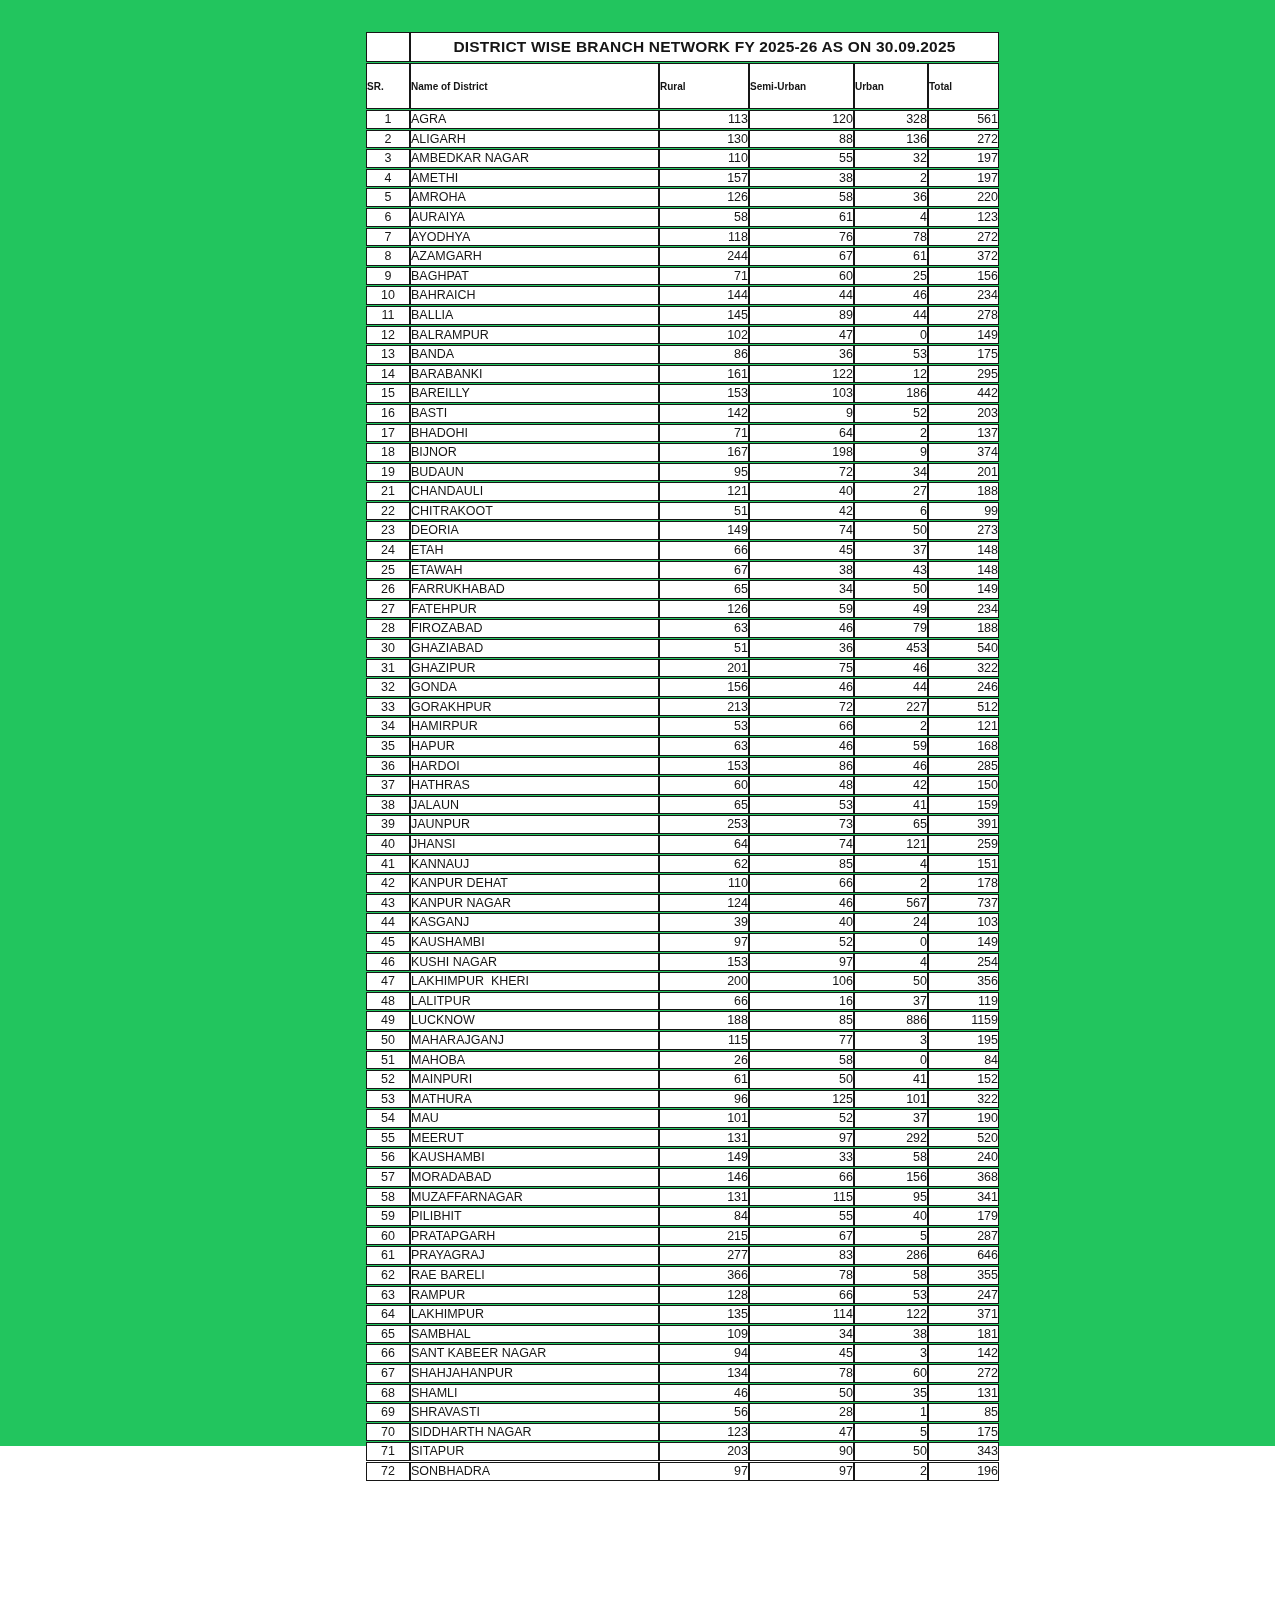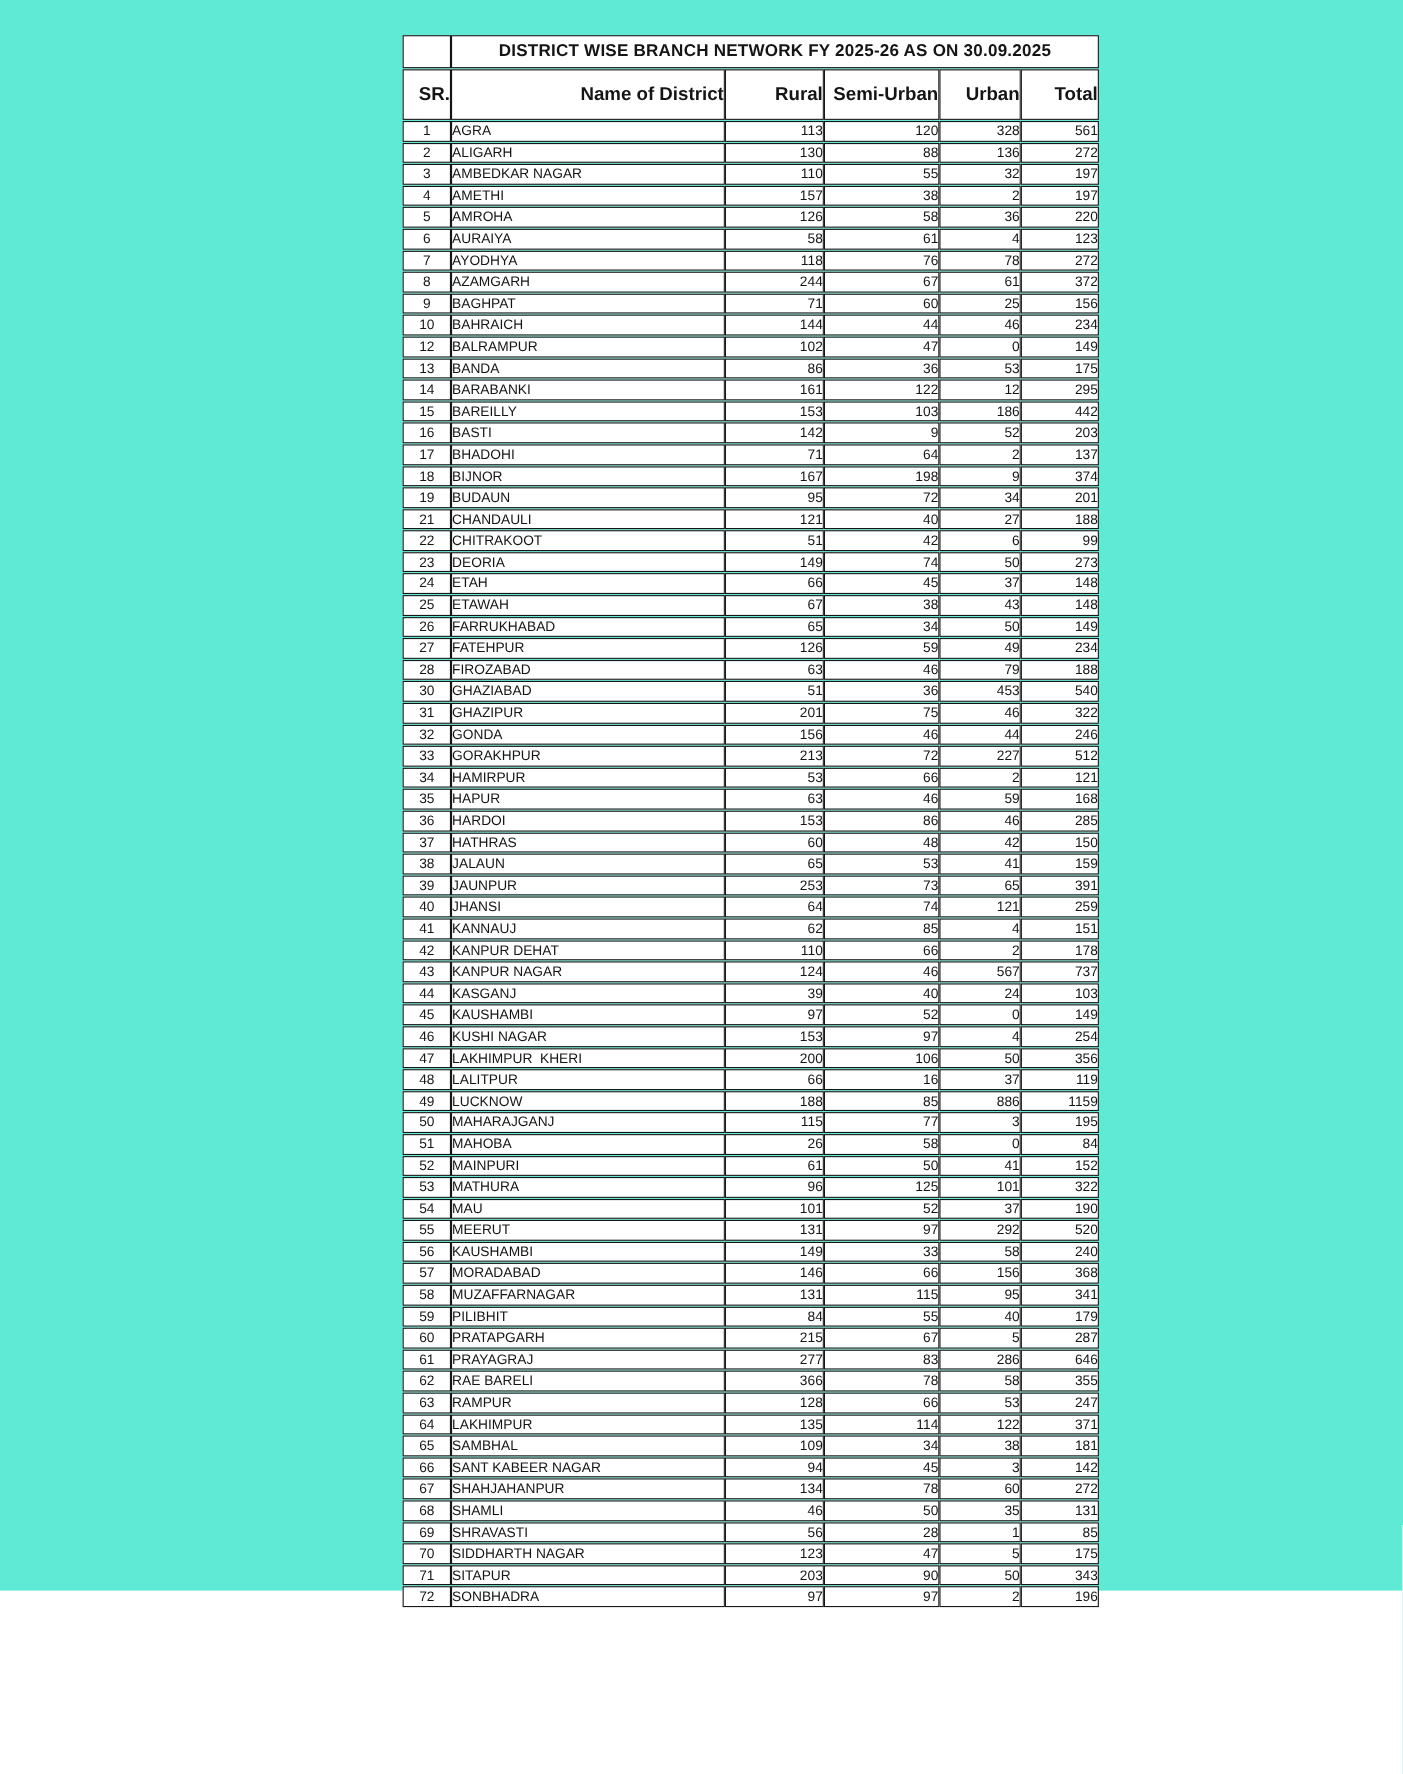--- a/index.html
+++ b/index.html
@@ -9,21 +9,21 @@
     width: 1275px;
     height: 1613px;
     overflow: hidden;
     font-family: "Liberation Sans", sans-serif;
     color: #151515;
   }
   .page {
     position: relative;
     width: 1275px;
     height: 1446px;
-    background: #5eead4;
+    background: #22c55e;
   }
   .table-wrap {
     position: absolute;
     left: 366px;
     top: 31px;
   }
   table.branch-table {
     border-collapse: separate;
     border-spacing: 0 1.4px;
     table-layout: fixed;
@@ -42,23 +42,23 @@
     height: 30px;
     font-size: 15.5px;
     font-weight: bold;
     text-align: center;
     letter-spacing: 0.2px;
     white-space: nowrap;
   }
   th.corner-cell { height: 30px; }
   th.col-head {
     height: 46px;
-    font-size: 17px;
+    font-size: 10px;
     font-weight: bold;
-    text-align: right;
+    text-align: left;
     white-space: nowrap;
   }
   td.c-sr {
     height: 16.6px;
     line-height: 16.6px;
     font-size: 12.5px;
     text-align: center;
     white-space: nowrap;
   }
   td.c-name {
@@ -181,20 +181,28 @@
           </tr>
           <tr>
             <td class="c-sr">10</td>
             <td class="c-name">BAHRAICH</td>
             <td class="c-num">144</td>
             <td class="c-num">44</td>
             <td class="c-num">46</td>
             <td class="c-num">234</td>
           </tr>
           <tr>
+            <td class="c-sr">11</td>
+            <td class="c-name">BALLIA</td>
+            <td class="c-num">145</td>
+            <td class="c-num">89</td>
+            <td class="c-num">44</td>
+            <td class="c-num">278</td>
+          </tr>
+          <tr>
             <td class="c-sr">12</td>
             <td class="c-name">BALRAMPUR</td>
             <td class="c-num">102</td>
             <td class="c-num">47</td>
             <td class="c-num">0</td>
             <td class="c-num">149</td>
           </tr>
           <tr>
             <td class="c-sr">13</td>
             <td class="c-name">BANDA</td>

